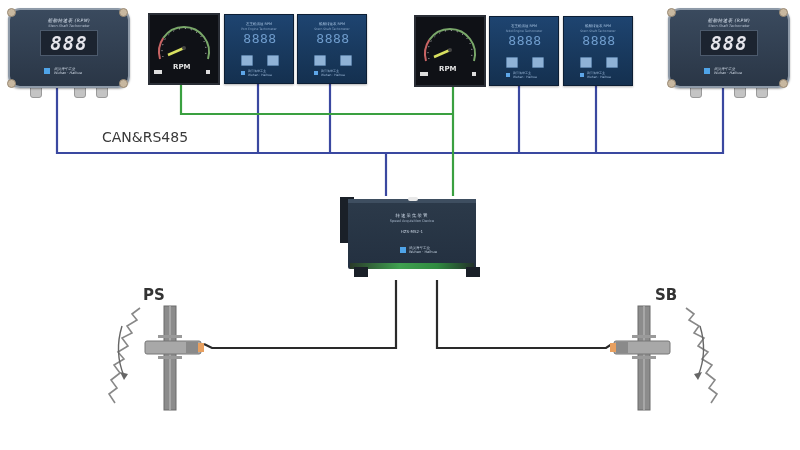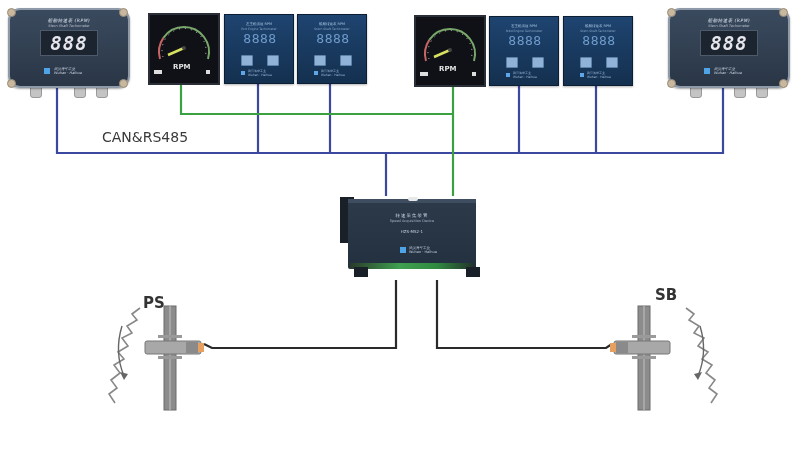--- a/index.html
+++ b/index.html
@@ -222,14 +222,14 @@
   <div class="central-terminal-bottom"></div>
   <div class="central-foot" style="left:14px;"></div>
   <div class="central-foot" style="left:126px;"></div>
   <div class="central-title">转速采集装置</div>
   <div class="central-sub">Speed Acquisition Device</div>
   <div class="central-model">HZS-MS2-1</div>
   <div class="central-logo"></div>
   <div class="central-brand"><span>武汉海华工业</span><br><span>Wuhan · Haihua</span></div>
 </div>
 
-<div class="abs sensor-label" style="left:143px; top:286px;margin-top:8px;">PS</div>
+<div class="abs sensor-label" style="left:143px; top:286px;">PS</div>
 <div class="abs sensor-label" style="left:631px; top:286px;margin-left:24px;">SB</div>
 
 </body></html>

